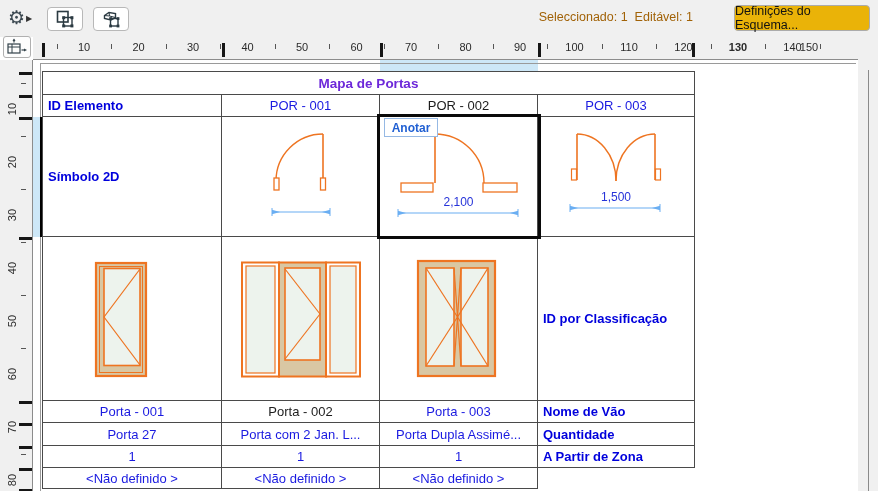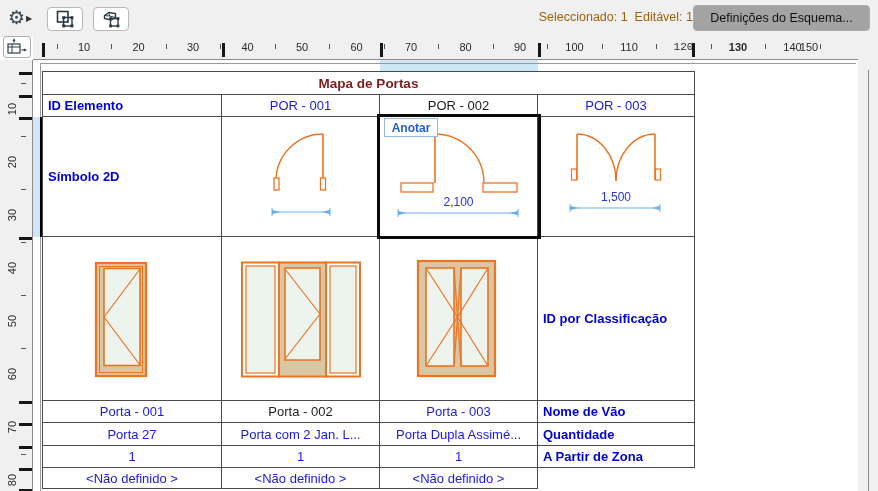--- a/index.html
+++ b/index.html
@@ -11,21 +11,21 @@
   
   .toolbar { position:absolute; left:0; top:0; width:878px; height:37px; background:#f0f0f0; }
   .gear-btn { position:absolute; left:8px; top:5px; width:32px; height:26px; display:flex; align-items:center; color:#3a4750; cursor:pointer; }
   .gear-glyph { font-size:19px; line-height:26px; }
   .gear-arrow { font-size:8px; margin-left:1px; color:#333; }
   .tb-btn { position:absolute; top:7px; width:36px; height:24px; background:#fff; border:1px solid #b8b8b8; border-radius:4px; display:flex; align-items:center; justify-content:center; cursor:pointer; }
   .tb-btn.b1 { left:47px; }
   .tb-btn.b2 { left:93px; }
   .status { position:absolute; top:10px; right:185px; font-size:12.5px; color:#a16207; white-space:nowrap; }
   .status b { font-weight:normal; }
-  .scheme-btn { position:absolute; right:8px; top:5px; width:177px; height:26px; background:#a3a3a3; border:1px solid #ababab; border-radius:4px; font-size:12.5px; color:#111; display:flex; align-items:center; justify-content:center; cursor:pointer; font-family:"Liberation Sans",sans-serif; }
+  .scheme-btn { position:absolute; right:8px; top:5px; width:136px; height:26px; background:#eab308; border:1px solid #ababab; border-radius:4px; font-size:12.5px; color:#111; display:flex; align-items:center; justify-content:center; cursor:pointer; font-family:"Liberation Sans",sans-serif; }
   
   .ruler-corner { position:absolute; left:3px; top:36px; width:28px; height:22px; background:#fdfdfd; border:1px solid #b0b0b0; border-radius:3px; display:flex; align-items:center; justify-content:center; cursor:pointer; }
   .hruler { position:absolute; left:33px; top:37px; width:825px; height:23px; background:#f0f0f0; border-bottom:1px solid #8c8c8c; }
   .vruler { position:absolute; left:0; top:60px; width:33px; height:431px; background:#f0f0f0; border-right:1px solid #8c8c8c; }
   .hlabel { position:absolute; top:4px; transform:translateX(-50%); font-size:11px; color:#2b2b2b; }
   .htick  { position:absolute; top:7px; width:1px; height:5px; background:#555; }
   .hbold  { position:absolute; top:6px; width:3px; height:14px; background:#161616; }
   .vlabel { position:absolute; left:-1px; width:26px; height:12px; display:flex; align-items:center; justify-content:center; transform:rotate(-90deg); font-size:11px; color:#2b2b2b; }
   .vtick  { position:absolute; left:21px; width:5px; height:1px; background:#555; }
   .vbold  { position:absolute; left:19px; width:13px; height:3px; background:#161616; }
@@ -40,21 +40,21 @@
   
   .schedule {
     position:absolute; left:42px; top:71px;
     display:grid;
     grid-template-columns:179px 158px 158px 157px;
     grid-template-rows:23px 22px 120px 164px 22px 23px 22px 21px;
     border-top:1px solid #4a4a4a; border-left:1px solid #4a4a4a;
     background:#fff;
   }
   .cell { border-right:1px solid #4a4a4a; border-bottom:1px solid #4a4a4a; display:flex; align-items:center; font-size:13px; position:relative; overflow:hidden; }
-  .cell.title { grid-column:1 / -1; justify-content:center; font-weight:bold; color:#7f1d1d; font-size:13.5px; }
+  .cell.title { grid-column:1 / -1; justify-content:center; font-weight:bold; color:#6d28d9; font-size:13.5px; }
   .cell.rowlabel { padding-left:5px; font-weight:bold; color:#0000dc; white-space:nowrap; }
   .cell.val { justify-content:center; color:#1a1ae0; white-space:nowrap; }
   .cell.val.selected-text { color:#1c1c1c; }
   .cell.sym { align-items:flex-start; }
   .sym svg { position:absolute; left:0; top:0; }
   .dim-label { position:absolute; left:0; width:100%; text-align:center; font-size:12px; color:#2633d9; }
   
   .sel-cell-border { position:absolute; left:377px; top:114px; width:164px; height:125px; border:3px solid #0a0a0a; pointer-events:none; }
   .annotate-btn { position:absolute; left:384px; top:118px; width:54px; height:19px; background:#fff; border:1px solid #96b9e4; color:#2160d3; font-weight:bold; font-size:12px; display:flex; align-items:center; justify-content:center; cursor:pointer; }
   
@@ -115,21 +115,21 @@
     <div class="hlabel" style="left: 105.5px;">20</div>
     <div class="hlabel" style="left: 160px;">30</div>
     <div class="hlabel" style="left: 214.5px;">40</div>
     <div class="hlabel" style="left: 269px;">50</div>
     <div class="hlabel" style="left: 323.5px;">60</div>
     <div class="hlabel" style="left: 378px;">70</div>
     <div class="hlabel" style="left: 432.5px;">80</div>
     <div class="hlabel" style="left: 487px;">90</div>
     <div class="hlabel" style="left: 541.5px;">100</div>
     <div class="hlabel" style="left: 596px;">110</div>
-    <div class="hlabel" style="left: 650.5px; font-family: Liberation Mono, monospace;">120</div>
+    <div class="hlabel" style="left: 650.5px;">120</div>
     <div class="hlabel" style="left: 705px; font-weight: bold;">130</div>
     <div class="hlabel" style="left: 759.5px;">140</div>
     <div class="hlabel" style="left: 776px;">150</div>
     <div class="htick" style="left: 23.75px;"></div>
     <div class="htick" style="left: 78.25px;"></div>
     <div class="htick" style="left: 132.75px;"></div>
     <div class="htick" style="left: 187.25px;"></div>
     <div class="htick" style="left: 241.75px;"></div>
     <div class="htick" style="left: 296.25px;"></div>
     <div class="htick" style="left: 350.75px;"></div>

